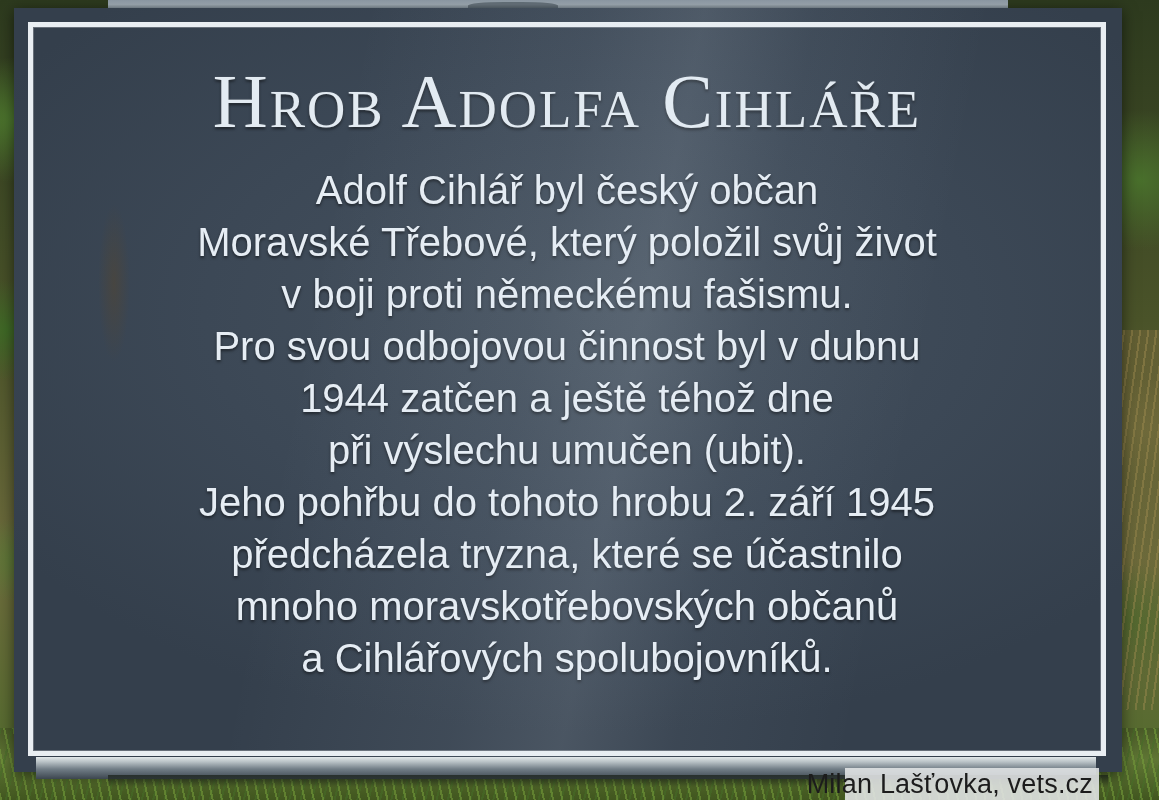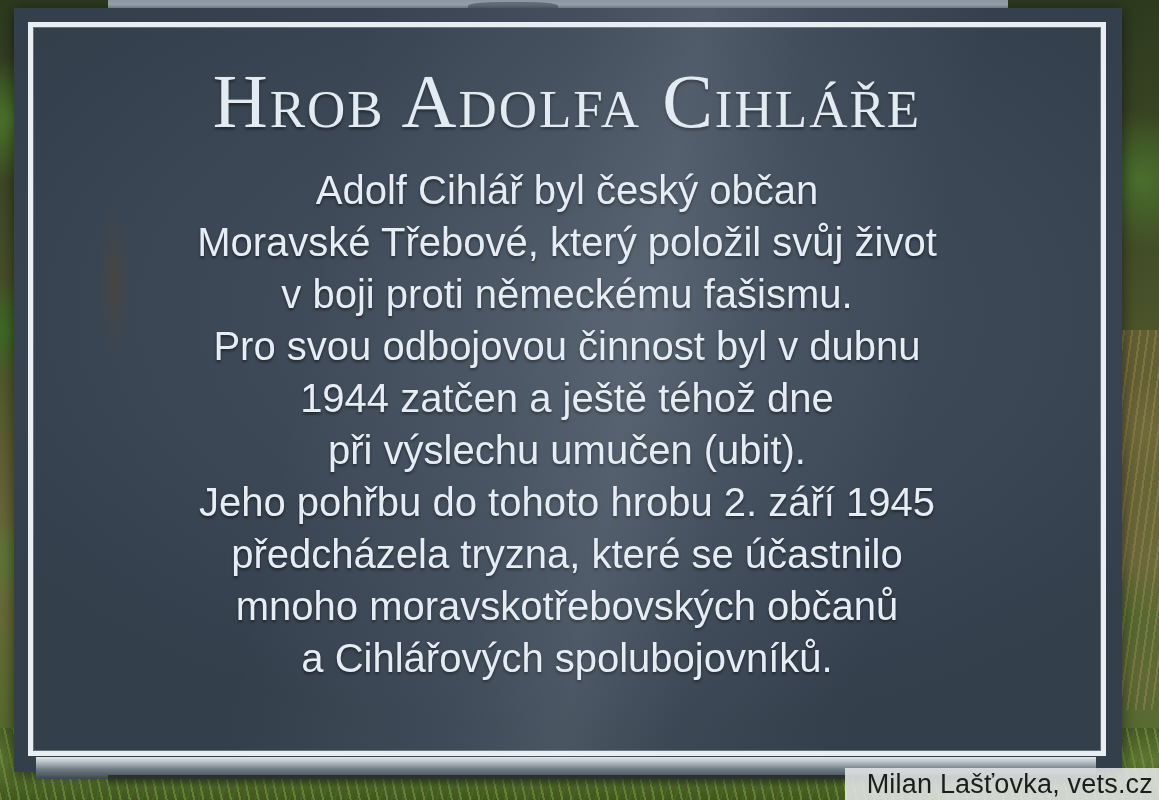--- a/index.html
+++ b/index.html
@@ -178,21 +178,21 @@
     white-space: nowrap;
     text-shadow: 0 2px 3px rgba(0,0,0,0.5);
     text-align: center;
   }
 
   
   .credit-bar {
     position: absolute;
     left: 845px;
     top: 768px;
-    width: 314px;
+    width: 254px;
     height: 32px;
     background: rgba(228,230,231,0.88);
     display: flex;
     align-items: center;
     justify-content: flex-end;
     padding-right: 6px;
     box-sizing: border-box;
   }
   .credit-text {
     font-family: "Liberation Sans", "DejaVu Sans", sans-serif;

